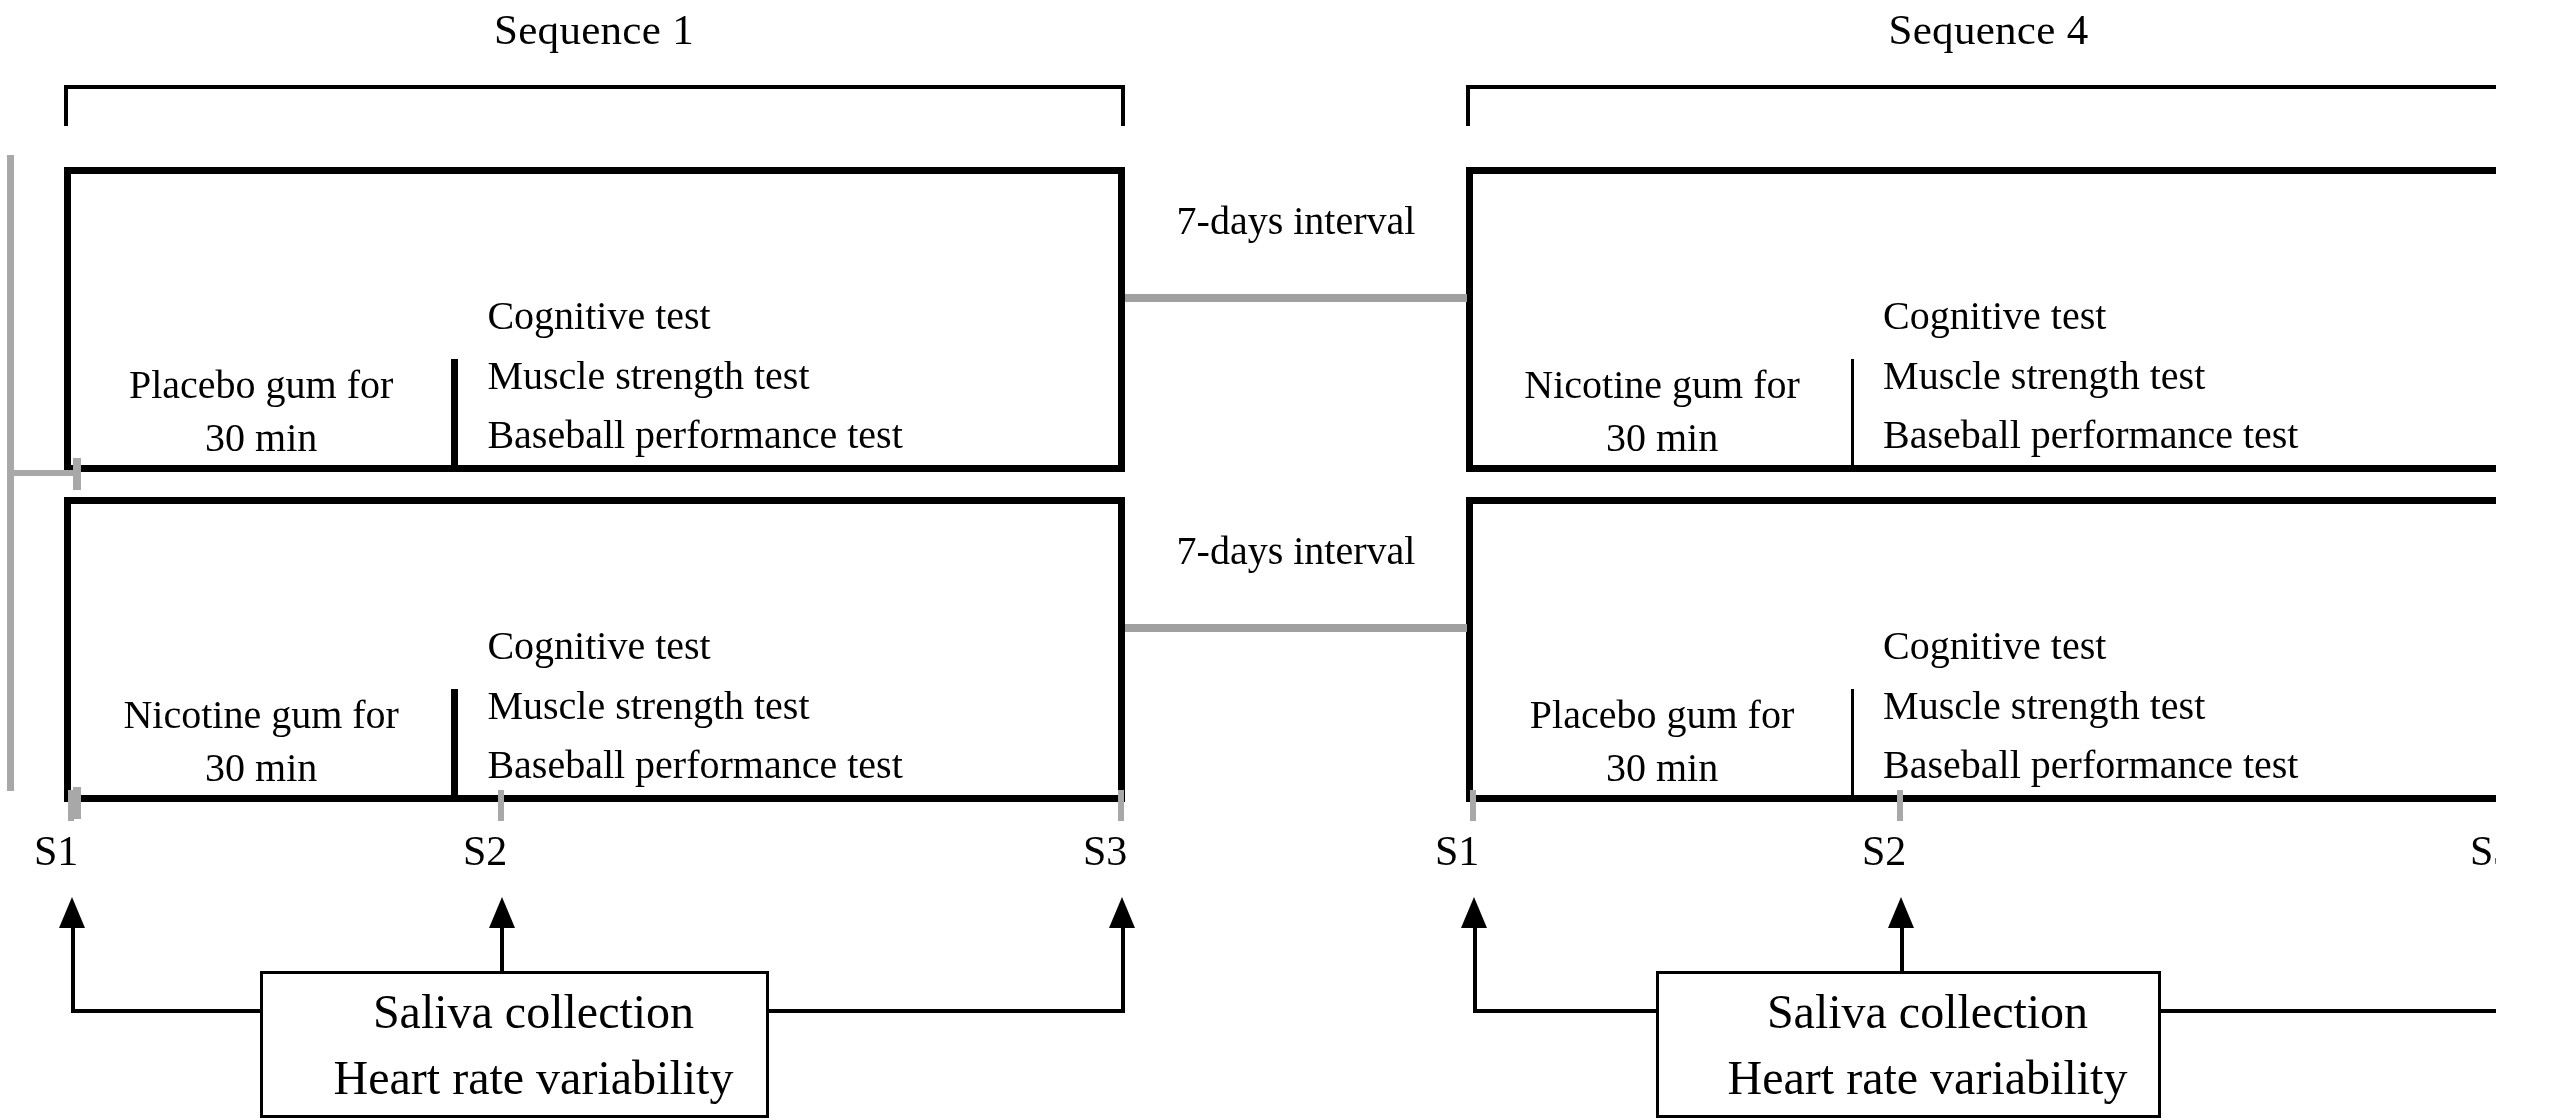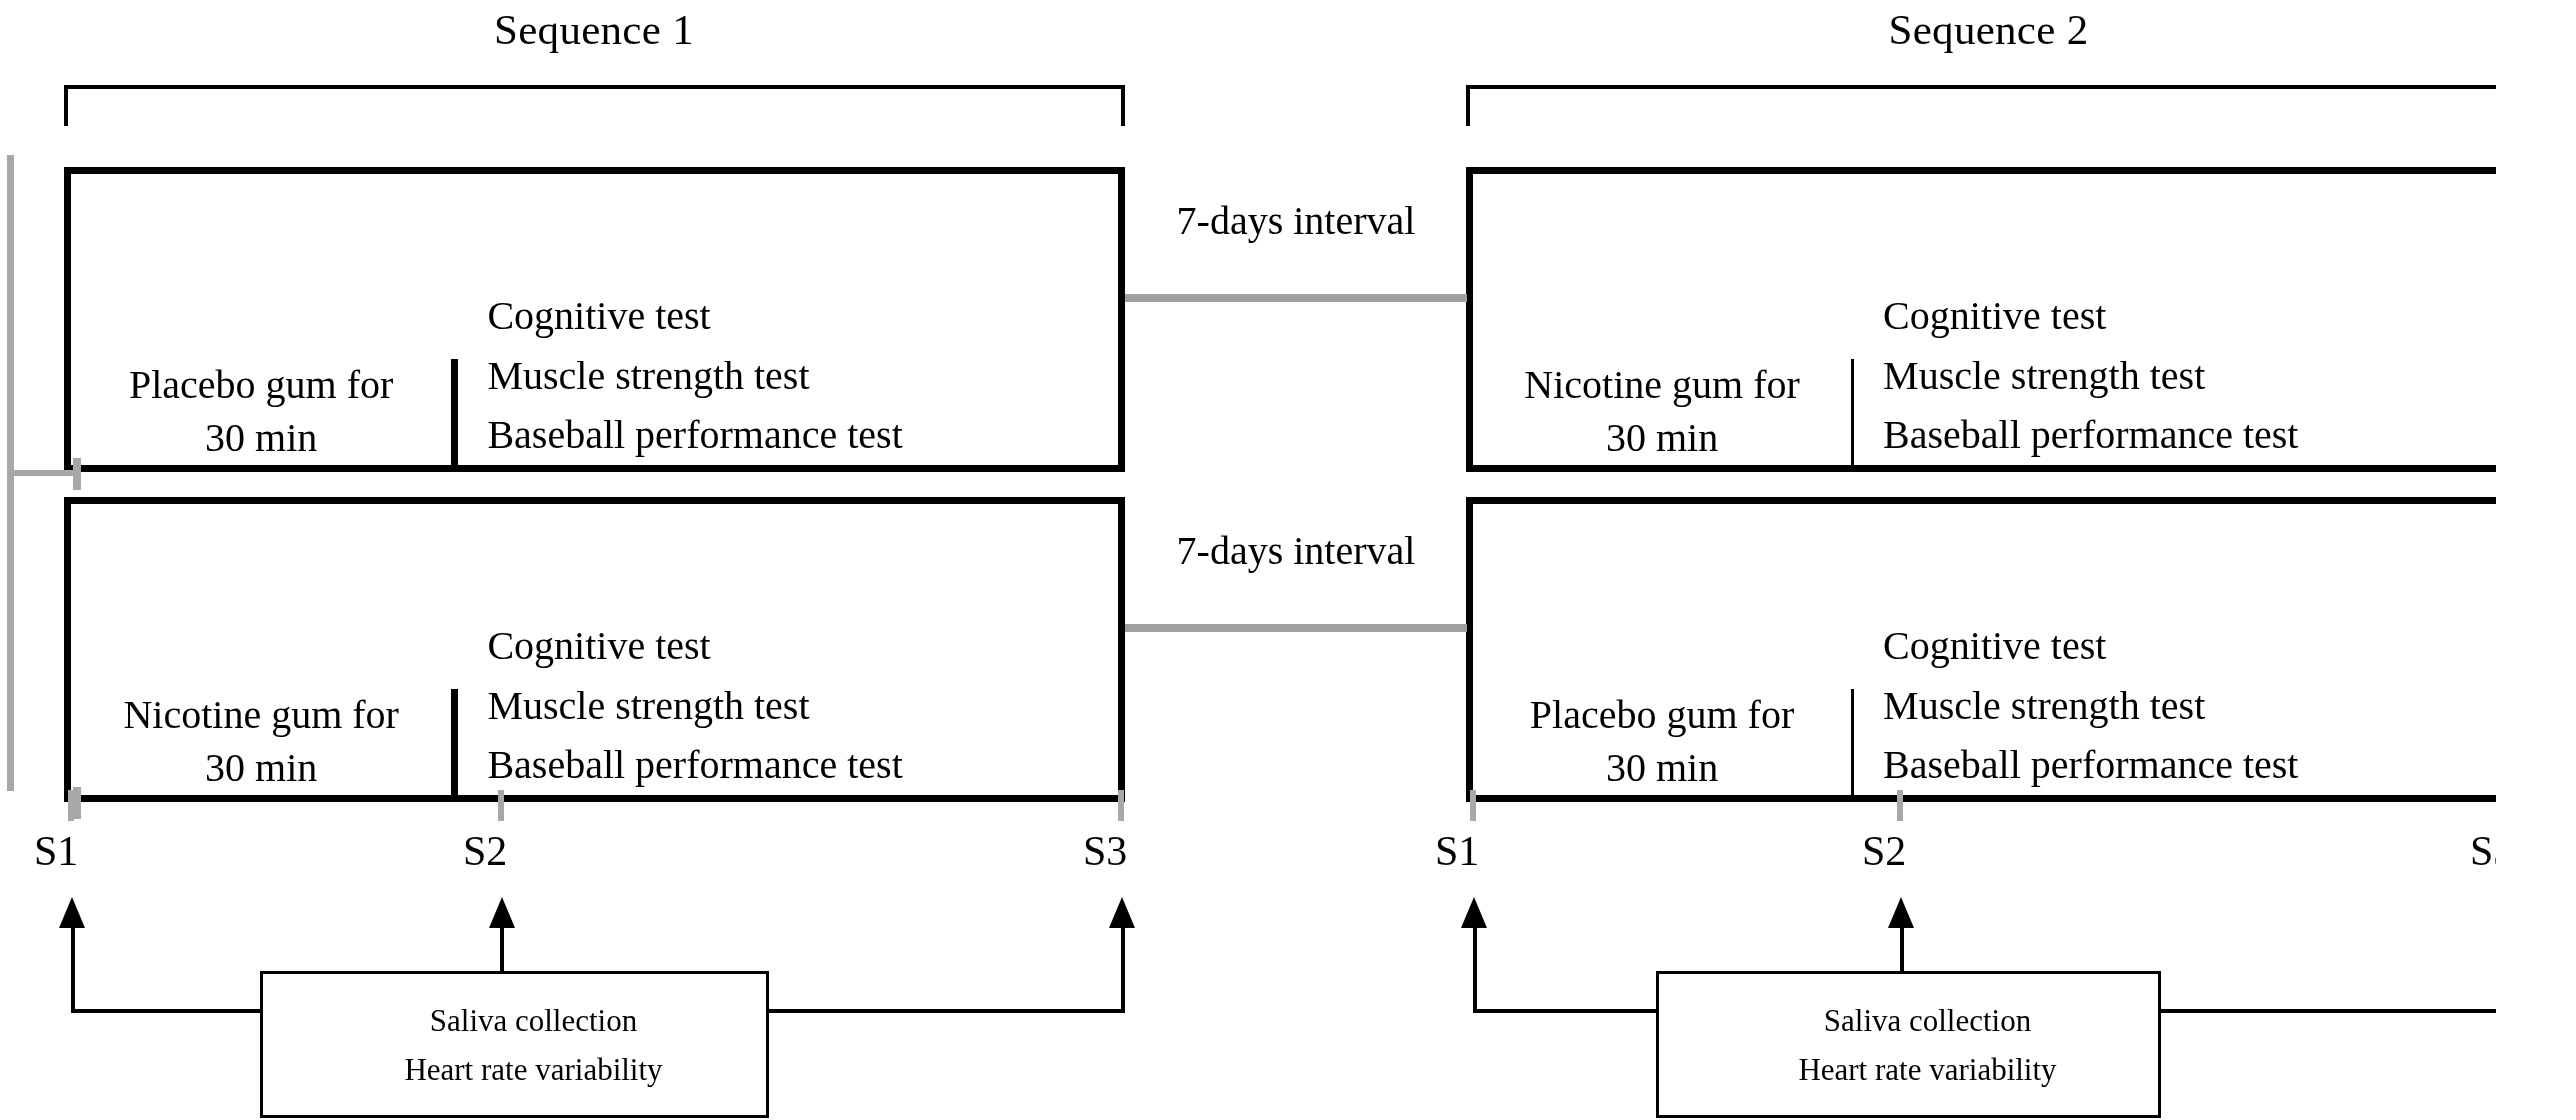--- a/index.html
+++ b/index.html
@@ -102,21 +102,21 @@
   
   .sample-box{
     position:absolute;
     box-sizing:border-box;
     border:3.5px solid #000;
     background:#ffffff;
     display:flex;
     flex-direction:column;
     align-items:center;
     justify-content:center;
-    font-size:31px;
+    font-size:48px;
     line-height:1.0;
     padding-left:38px;
   }
   .sample-box .sline{display:block;margin:9px 0;white-space:nowrap;}
 
   .conn-h{position:absolute;background:#000;height:3.5px;}
   .conn-v{position:absolute;background:#000;width:3.5px;}
   .arrow-up{
     position:absolute;
     width:0;height:0;
@@ -149,21 +149,21 @@
     <div class="cell-left" style="flex: 0 0 37%;">
       <span><span>Nicotine gum for</span><br><span>30 min</span></span>
     </div>
     <div class="cell-right" style="flex: 1 1 auto;">
       <span class="tline">Cognitive test</span>
       <span class="tline">Muscle strength test</span>
       <span class="tline">Baseball performance test</span>
     </div>
   </div>
 
-  <div class="seq-title" style="left:1465px;top:8.4px;width:1047px;">Sequence 2</div>
+  <div class="seq-title" style="left:1465px;top:8.4px;width:1047px;">Sequence 4</div>
 
   <div class="seq-bracket" style="left:1466px;top:85px;width:1044px;height:41px;"></div>
 
   <div class="period-box thin-divider" style="left:1466px;top:155px;width:1044px;height:305px;">
     <div class="cell-left" style="flex: 0 0 37%;">
       <span><span>Nicotine gum for</span><br><span>30 min</span></span>
     </div>
     <div class="cell-right" style="flex: 1 1 auto;">
       <span class="tline">Cognitive test</span>
       <span class="tline">Muscle strength test</span>

